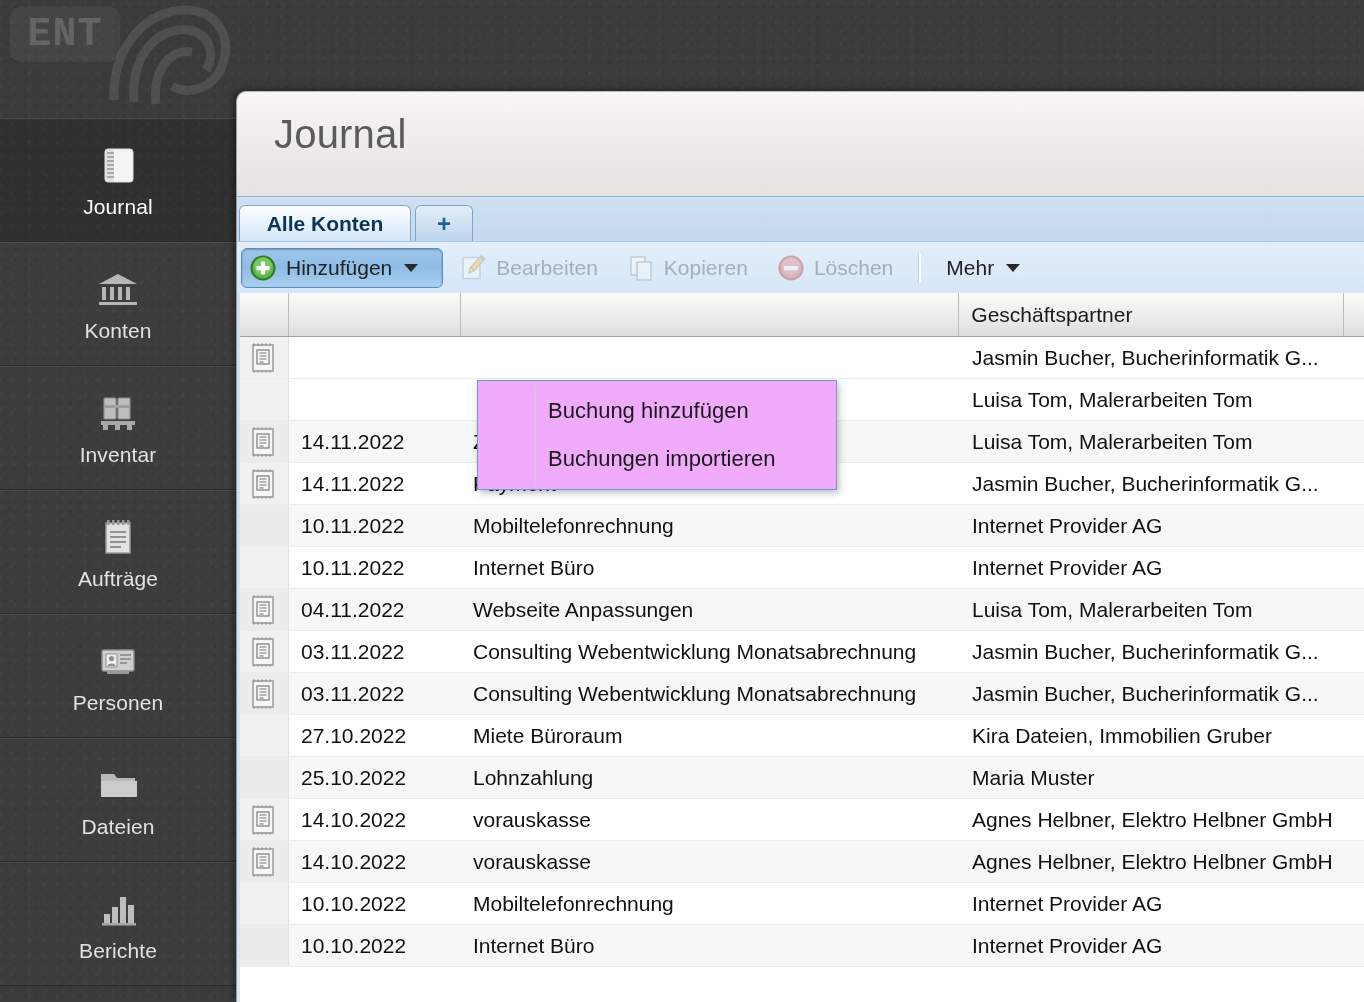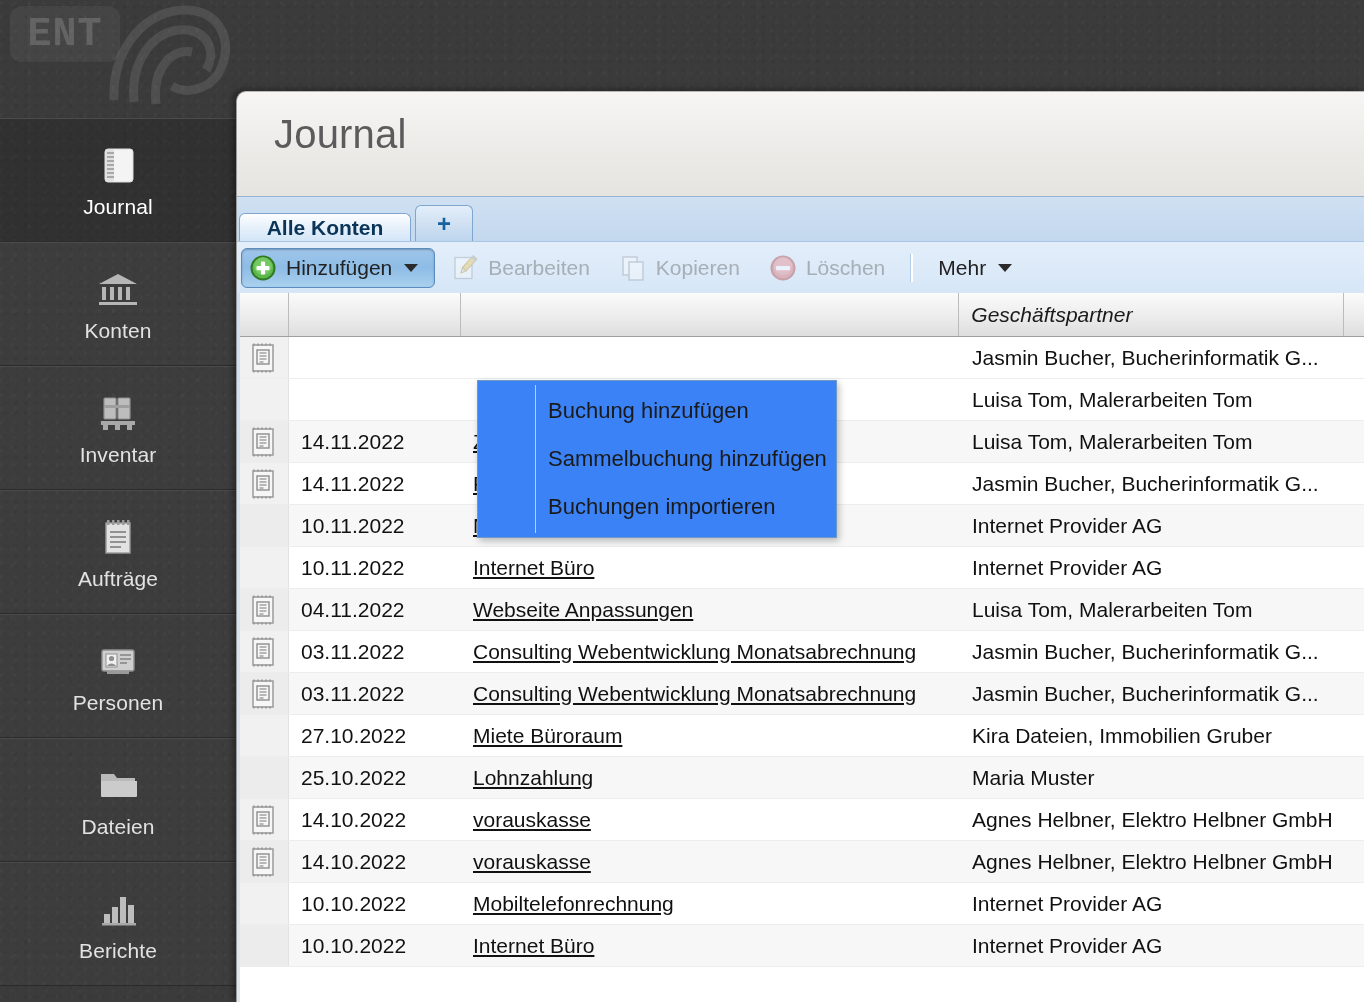--- a/index.html
+++ b/index.html
@@ -129,21 +129,21 @@
     border-bottom: none;
     border-top-left-radius: 6px;
     border-top-right-radius: 6px;
     box-sizing: border-box;
     display: flex; align-items: center; justify-content: center;
   }
   .tab.selected {
     left: 2px;
     width: 172px;
     background: linear-gradient(to bottom,#fdfeff 0%, #e9f2fb 45%, #d3e5f7 100%);
-    height: 28px;
+    height: 36px;
     z-index: 3;
   }
   .tab.selected .tab-label {
     color: #0b3558;
     font-weight: bold;
     font-size: 21px;
   }
   .tab.addtab {
     left: 178px;
     width: 58px;
@@ -176,21 +176,21 @@
     border: 1px solid transparent;
     box-sizing: border-box;
     font-size: 21px;
     color: #222;
     white-space: nowrap;
   }
   .tb-btn.pressed {
     background: linear-gradient(to bottom,#9fc6ea 0%, #8ebce6 48%, #a9d0ee 100%);
     border: 1px solid #5b8cc0;
     box-shadow: inset 0 1px 2px rgba(0,0,0,.25);
-    padding: 0 16px 0 6px;
+    padding: 0 24px 0 6px;
   }
   .tb-btn.disabled { color: #a6aeb6; }
   .tb-btn .tb-ico {
     width: 30px; height: 30px;
     margin-right: 8px;
     display: flex; align-items: center; justify-content: center;
     flex: 0 0 auto;
   }
   .tb-btn.disabled .tb-ico { opacity: .38; }
   .caret {
@@ -205,21 +205,21 @@
     background: #ffffff;
     border-left: 1px solid #b4cde6;
     margin: 0 12px 0 10px;
   }
 
   
   .menu {
     position: absolute;
     left: 240px; top: 288px;
     width: 360px;
-    background: #3b82f6;
+    background: #f0abfc;
     border: 1px solid #6f9ac6;
     box-shadow: 2px 3px 7px rgba(0,0,0,.26);
     z-index: 40;
     padding: 6px 0;
     box-sizing: border-box;
   }
   .menu-gutter {
     position: absolute; left: 57px; top: 4px; bottom: 4px;
     width: 1px; background: #cfcecb;
   }
@@ -247,21 +247,20 @@
     box-sizing: border-box;
   }
   .th {
     display: flex; align-items: center;
     font-size: 21px;
     color: #1a1a1a;
     border-right: 1px solid #bcbcbc;
     box-sizing: border-box;
     padding-left: 12px;
     overflow: hidden;
-    font-style: italic;
   }
   .th.c-icon { width: 52px; padding-left: 0; }
   .th.c-date { width: 172px; }
   .th.c-desc { width: 499px; }
   .th.c-partner { width: 385px; }
   .th.c-last { width: 20px; border-right: none; }
 
   .rows { position: absolute; top: 44px; left: 0; right: 0; bottom: 0; text-align: center; }
   .row {
     display: flex;
@@ -283,21 +282,21 @@
     overflow: hidden;
   }
   .td.c-icon {
     width: 52px; padding-left: 0;
     justify-content: center;
     border-right: 1px solid #e2e2e2;
     background: #f1f1f1;
   }
   .row.alt .td.c-icon { background: #ececec; }
   .td.c-date { width: 172px; }
-  .td.c-desc { width: 499px; text-decoration: underline; }
+  .td.c-desc { width: 499px; }
   .td.c-partner { width: 385px; }
   .left-gutter {
     position: absolute; left: 0; top: 0; bottom: 0;
     width: 3px;
     background: linear-gradient(to bottom,#cfe0f2,#dfe7ee);
     z-index: 5;
   }
   svg { display: block; }
 </style>
 </head>
@@ -801,18 +800,17 @@
             <div class="td c-date">10.10.2022</div>
             <div class="td c-desc">Internet Büro</div>
             <div class="td c-partner">Internet Provider AG</div>
           </div>
         </div>
     </div>
 
     <div class="menu">
       <div class="menu-gutter"></div>
       <div class="menu-item">Buchung hinzufügen</div>
-      <div class="menu-item">Sammelbuchung hinzufügen</div>
       <div class="menu-item">Buchungen importieren</div>
     </div>
 
   </div>
 </div>
 
 </body></html>

